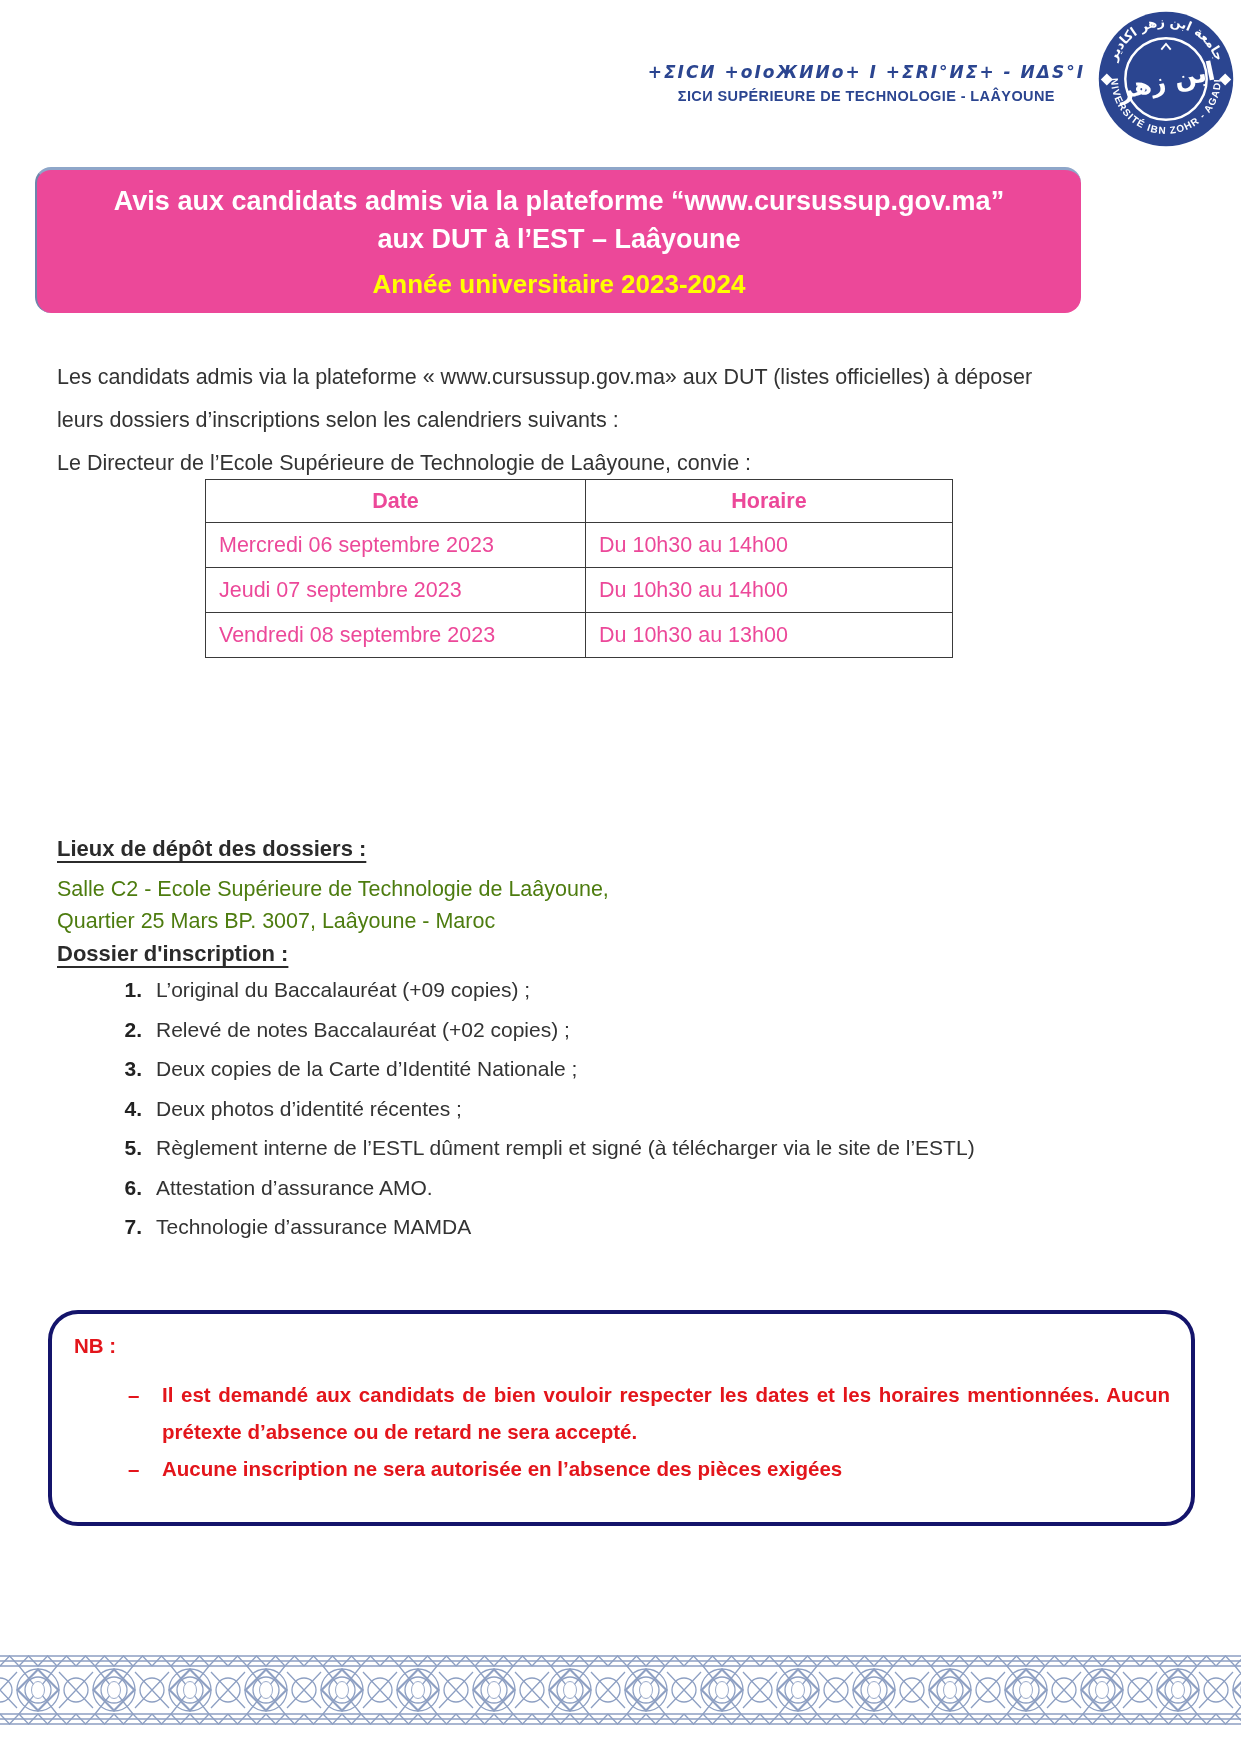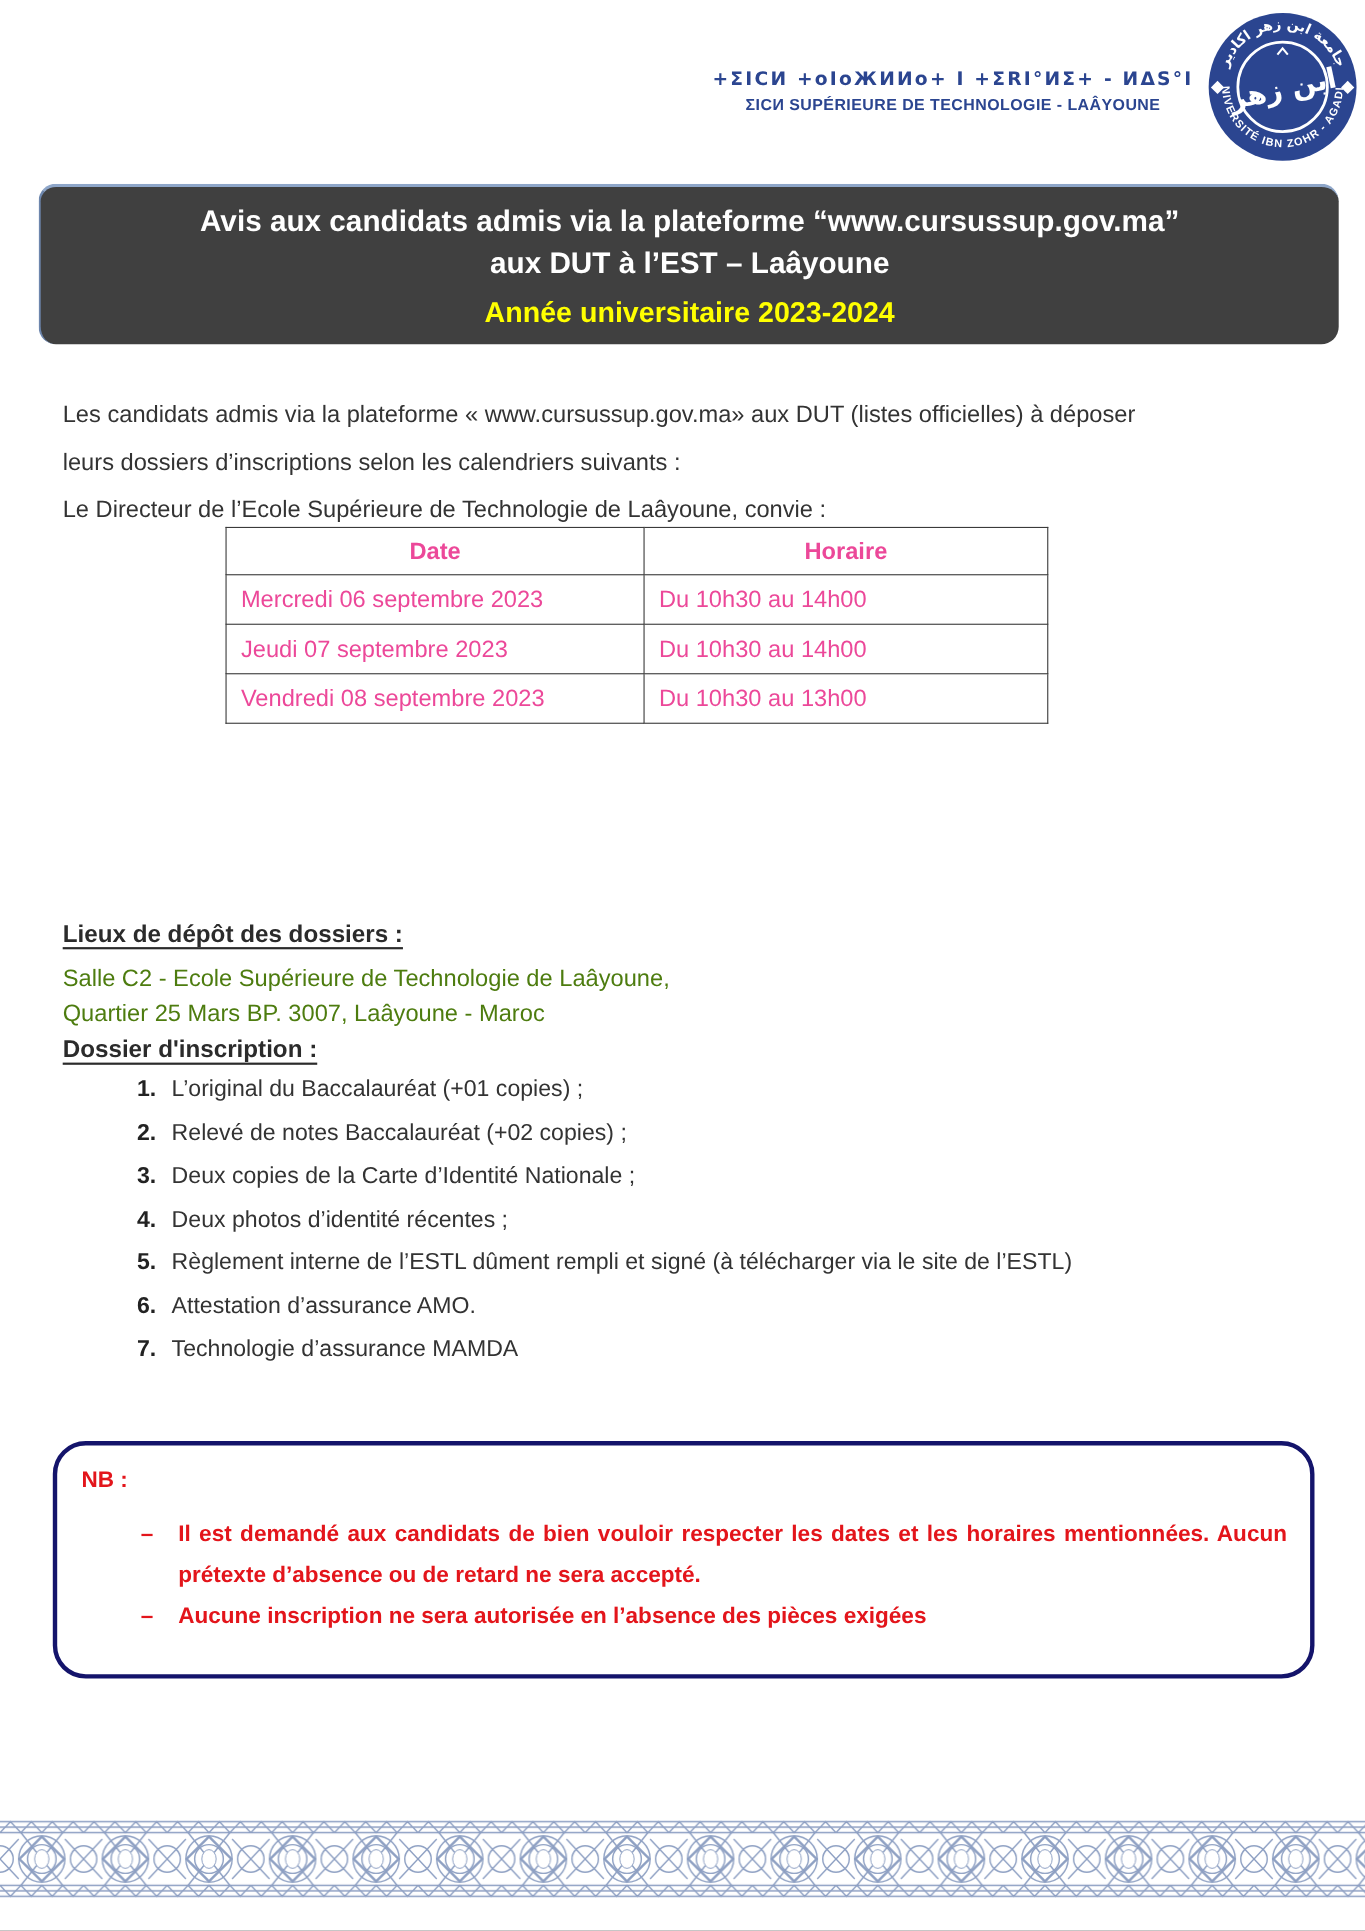--- a/index.html
+++ b/index.html
@@ -11,28 +11,28 @@
     background:#ffffff;
     font-family:"Liberation Sans", sans-serif;
     color:#2b2b2b;
     overflow:hidden;
   }
 
   
   .header { position:absolute; top:8px; right:4px; display:flex; align-items:center; gap:10px; }
   .header-text { text-align:center; color:#2b4590; padding-top:8px; }
   .arabic-name { font-size:30px; font-weight:700; line-height:40px; font-family:"DejaVu Sans", sans-serif; }
-  .tifinagh-name { font-size:17px; font-weight:700; letter-spacing:2px; line-height:26px; font-family:"DejaVu Sans", sans-serif; }
+  .tifinagh-name { font-size:17px; font-weight:700; letter-spacing:2px; line-height:26px; font-family:"DejaVu Sans", sans-serif;font-style:italic; }
   .french-name { font-size:14.5px; font-weight:700; letter-spacing:.4px; line-height:22px; }
   .logo-wrap { width:142px; height:142px; }
 
   
   .banner {
-    position:absolute; top:167px; left:35px; width:1182px; height:146px;
-    background:#404040;
+    position:absolute; top:167px; left:35px; width:1046px; height:146px;
+    background:#ec4899;
     border-radius:16px;
     border-top:3px solid #8ea6c9;
     border-left:2px solid #6d86ad;
     text-align:center;
     padding-top:12px;
   }
   .banner-title { color:#ffffff; font-weight:700; font-size:27px; line-height:38px; }
   .banner-subtitle { color:#ffff00; font-weight:700; font-size:26px; margin-top:11px; }
 
   
@@ -151,21 +151,21 @@
       </tr>
     </tbody>
   </table>
 
   <div class="section-heading" style="top:836px;">Lieux de dépôt des dossiers :</div>
   <div class="plain-line" style="top:877px;">Salle C2 - Ecole Supérieure de Technologie de Laâyoune,</div>
   <div class="plain-line" style="top:909px;">Quartier 25 Mars BP. 3007, Laâyoune - Maroc</div>
 
   <div class="section-heading" style="top:941px;">Dossier d'inscription :</div>
   <ol class="doc-list">
-    <li>L’original du Baccalauréat (+01 copies) ;</li>
+    <li>L’original du Baccalauréat (+09 copies) ;</li>
     <li>Relevé de notes Baccalauréat (+02 copies) ;</li>
     <li>Deux copies de la Carte d’Identité Nationale ;</li>
     <li>Deux photos d’identité récentes ;</li>
     <li>Règlement interne de l’ESTL dûment rempli et signé (à télécharger via le site de l’ESTL)</li>
     <li>Attestation d’assurance AMO.</li>
     <li>Technologie d’assurance MAMDA</li>
   </ol>
 
   <div class="nb-box">
     <div class="nb-label">NB :</div>

